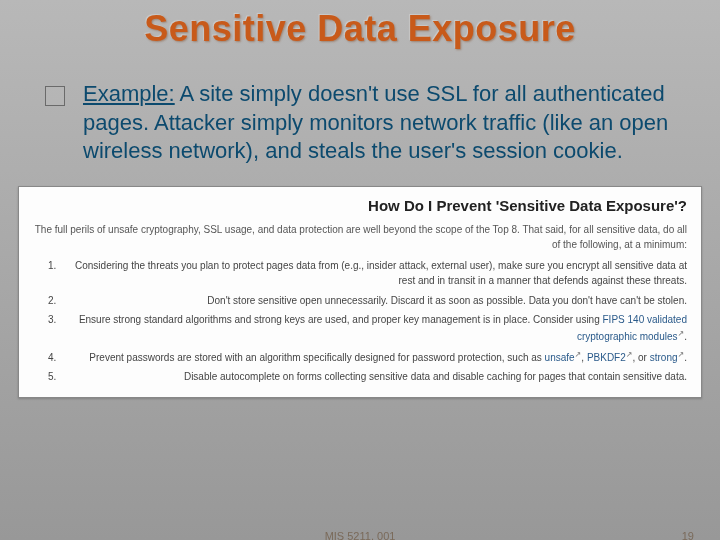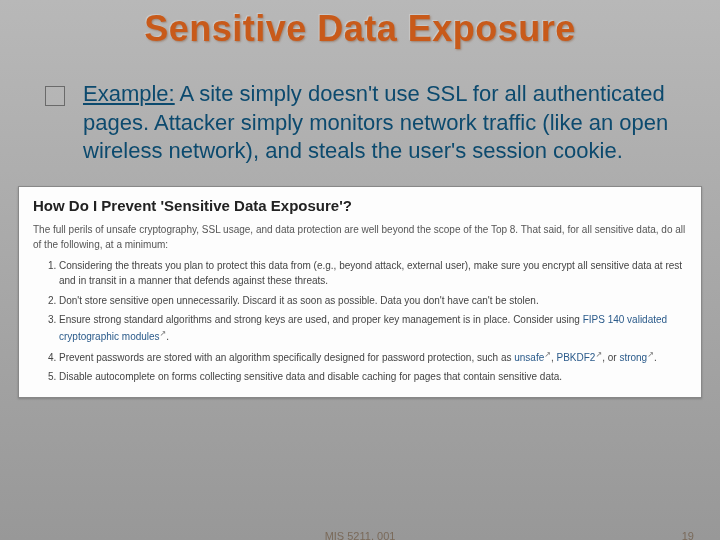--- a/index.html
+++ b/index.html
@@ -46,20 +46,21 @@
   }
   .example-text .underline {
     text-decoration: underline;
   }
   .inset {
     margin: 20px 18px 0 18px;
     background: #fdfdfd;
     border: 1px solid #888;
     padding: 10px 14px 8px 14px;
     box-shadow: 0 1px 2px rgba(0,0,0,0.2);
+    text-align: right;
   }
   .inset-heading {
     font-size: 15px;
     font-weight: bold;
     color: #222;
     margin-bottom: 8px;
   }
   .inset-intro {
     font-size: 10px;
     color: #555;
@@ -111,21 +112,21 @@
     <div class="bullet"></div>
     <div class="example-text">
       <span class="underline">Example:</span><span> A site simply doesn't use SSL for all authenticated pages. Attacker simply monitors network traffic (like an open wireless network), and steals the user's session cookie.</span>
     </div>
   </div>
 
   <div class="inset">
     <div class="inset-heading">How Do I Prevent 'Sensitive Data Exposure'?</div>
     <div class="inset-intro">The full perils of unsafe cryptography, SSL usage, and data protection are well beyond the scope of the Top 8. That said, for all sensitive data, do all of the following, at a minimum:</div>
     <ol>
-      <li>Considering the threats you plan to protect this data from (e.g., beyond attack, external user), make sure you encrypt all sensitive data at rest and in transit in a manner that defends against these threats.</li>
+      <li>Considering the threats you plan to protect pages data from (e.g., insider attack, external user), make sure you encrypt all sensitive data at rest and in transit in a manner that defends against these threats.</li>
       <li>Don't store sensitive open unnecessarily. Discard it as soon as possible. Data you don't have can't be stolen.</li>
       <li><span>Ensure strong standard algorithms and strong keys are used, and proper key management is in place. Consider using </span><span class="link">FIPS 140 validated cryptographic modules</span><span class="ext">↗</span><span>.</span></li>
       <li><span>Prevent passwords are stored with an algorithm specifically designed for password protection, such as </span><span class="link">unsafe</span><span class="ext">↗</span>, <span class="link">PBKDF2</span><span class="ext">↗</span>, or <span class="link">strong</span><span class="ext">↗</span><span>.</span></li>
       <li>Disable autocomplete on forms collecting sensitive data and disable caching for pages that contain sensitive data.</li>
     </ol>
   </div>
 
   <div class="footer">
     <span class="footer-center">MIS 5211. 001</span>
     <span class="footer-right">19</span>

